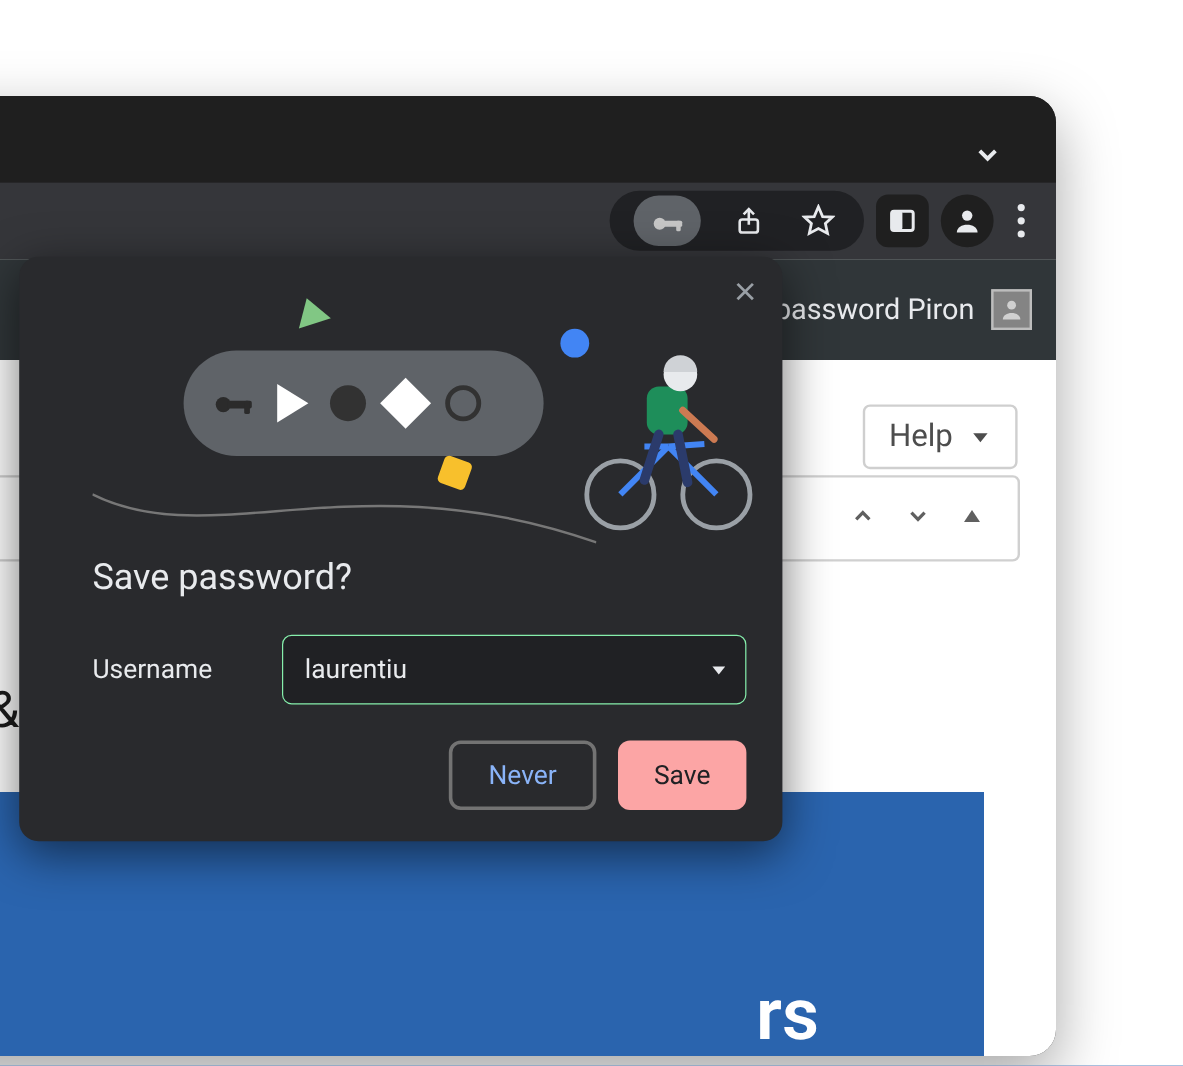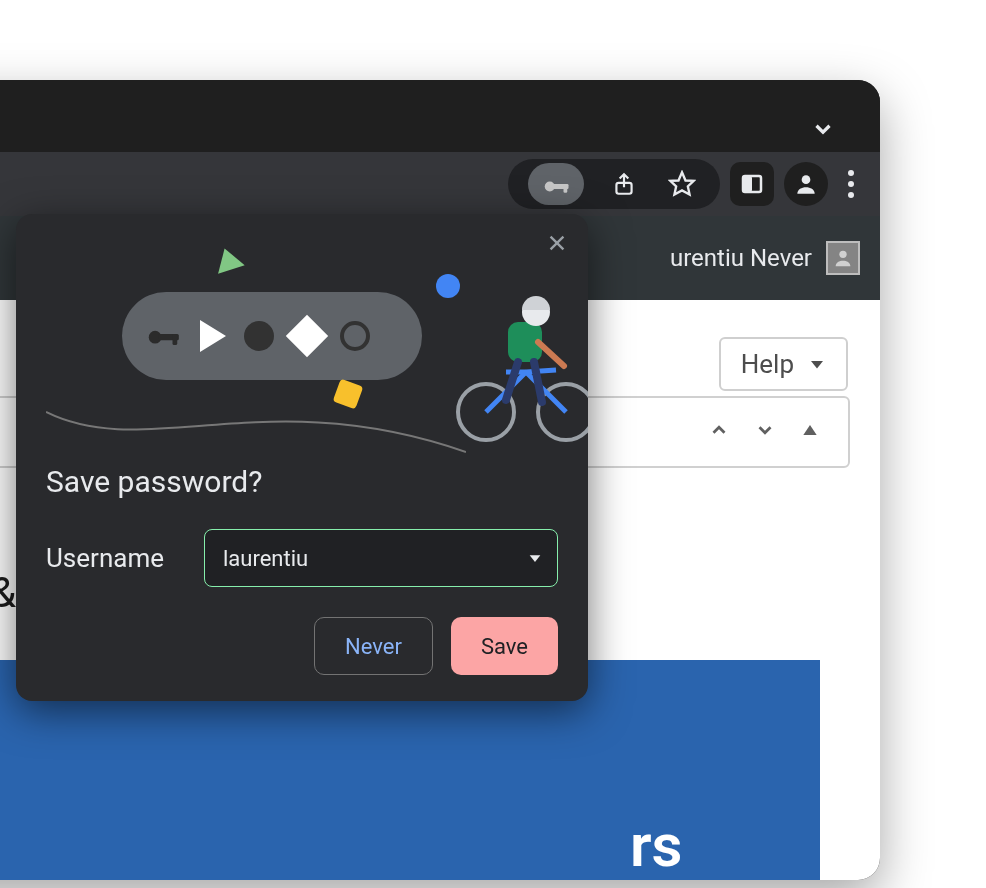--- a/index.html
+++ b/index.html
@@ -123,27 +123,28 @@
   }
   .blue-panel .big-rs {
     position:absolute; left:930px; top:150px;
     color:#fff; font-size:60px; font-weight:600;
   }
 
   
   .popover {
     position: absolute;
     left: 316px; top: 134px;
-    width: 572px;
+    width: 636px;
     background: #292a2d;
     border-radius: 16px;
     box-shadow: 0 10px 40px rgba(0,0,0,.55);
     color: #e8eaed;
     padding-bottom: 26px;
     z-index: 50;
+    padding-left: 31px;
   }
   .popover-close {
     position:absolute; top:18px; right:20px;
     color:#9aa0a6; cursor:pointer;
   }
   .illus { height: 250px; position:relative; overflow:hidden; }
   .pill {
     position:absolute; left:106px; top:78px;
     width: 300px; height: 88px;
     background:#5f6368;
@@ -171,21 +172,21 @@
 
   .pop-title {
     font-size: 30px; font-weight:400;
     padding: 0 30px 18px 30px;
   }
   .form-row {
     display:flex; align-items:center;
     padding: 12px 30px;
     gap: 18px;
   }
-  .form-label { width:140px; font-size:26px; color:#e8eaed; }
+  .form-label { width:140px; font-size:22px; color:#e8eaed; }
   .field {
     flex:1;
     height:58px;
     background:#202124;
     border:1px solid #86efac;
     border-radius:8px;
     display:flex; align-items:center;
     padding:0 14px 0 18px;
     color:#e8eaed;
     font-size:22px;
@@ -197,21 +198,21 @@
     display:flex; justify-content:flex-end;
     gap:18px; padding: 18px 30px 0 30px;
   }
   .btn {
     height:58px; padding:0 30px;
     border-radius:10px;
     font-size:22px;
     display:flex; align-items:center; justify-content:center;
     cursor:pointer;
   }
-  .btn-never { border:1px solid #737373; color:#8ab4f8; background:transparent; }
+  .btn-never { border:3px solid #737373; color:#8ab4f8; background:transparent; }
   .btn-save { background:#fca5a5; color:#202124; font-weight:400; }
 </style>
 </head>
 <body>
 
 <div class="browser-window">
 
   <div class="titlebar">
     <span class="chevron-down">
       <svg width="26" height="26" viewBox="0 0 24 24" fill="none" stroke="currentColor" stroke-width="3">
@@ -257,21 +258,21 @@
     </span>
     <span class="kebab">
         <span></span>
         <span></span>
         <span></span>
       </span>
   </div>
 
   <div class="page">
     <div class="site-header">
-      <span>urentiu Never</span>
+      <span>password Piron</span>
       <span class="site-avatar">
         <svg width="22" height="22" viewBox="0 0 24 24" fill="#d0d0d0">
             <circle cx="12" cy="8" r="4"></circle>
             <path d="M4 21c0-4 4-6 8-6s8 2 8 6z"></path>
           </svg>
       </span>
     </div>
 
     <div class="under-header">
       <div class="help-btn">

